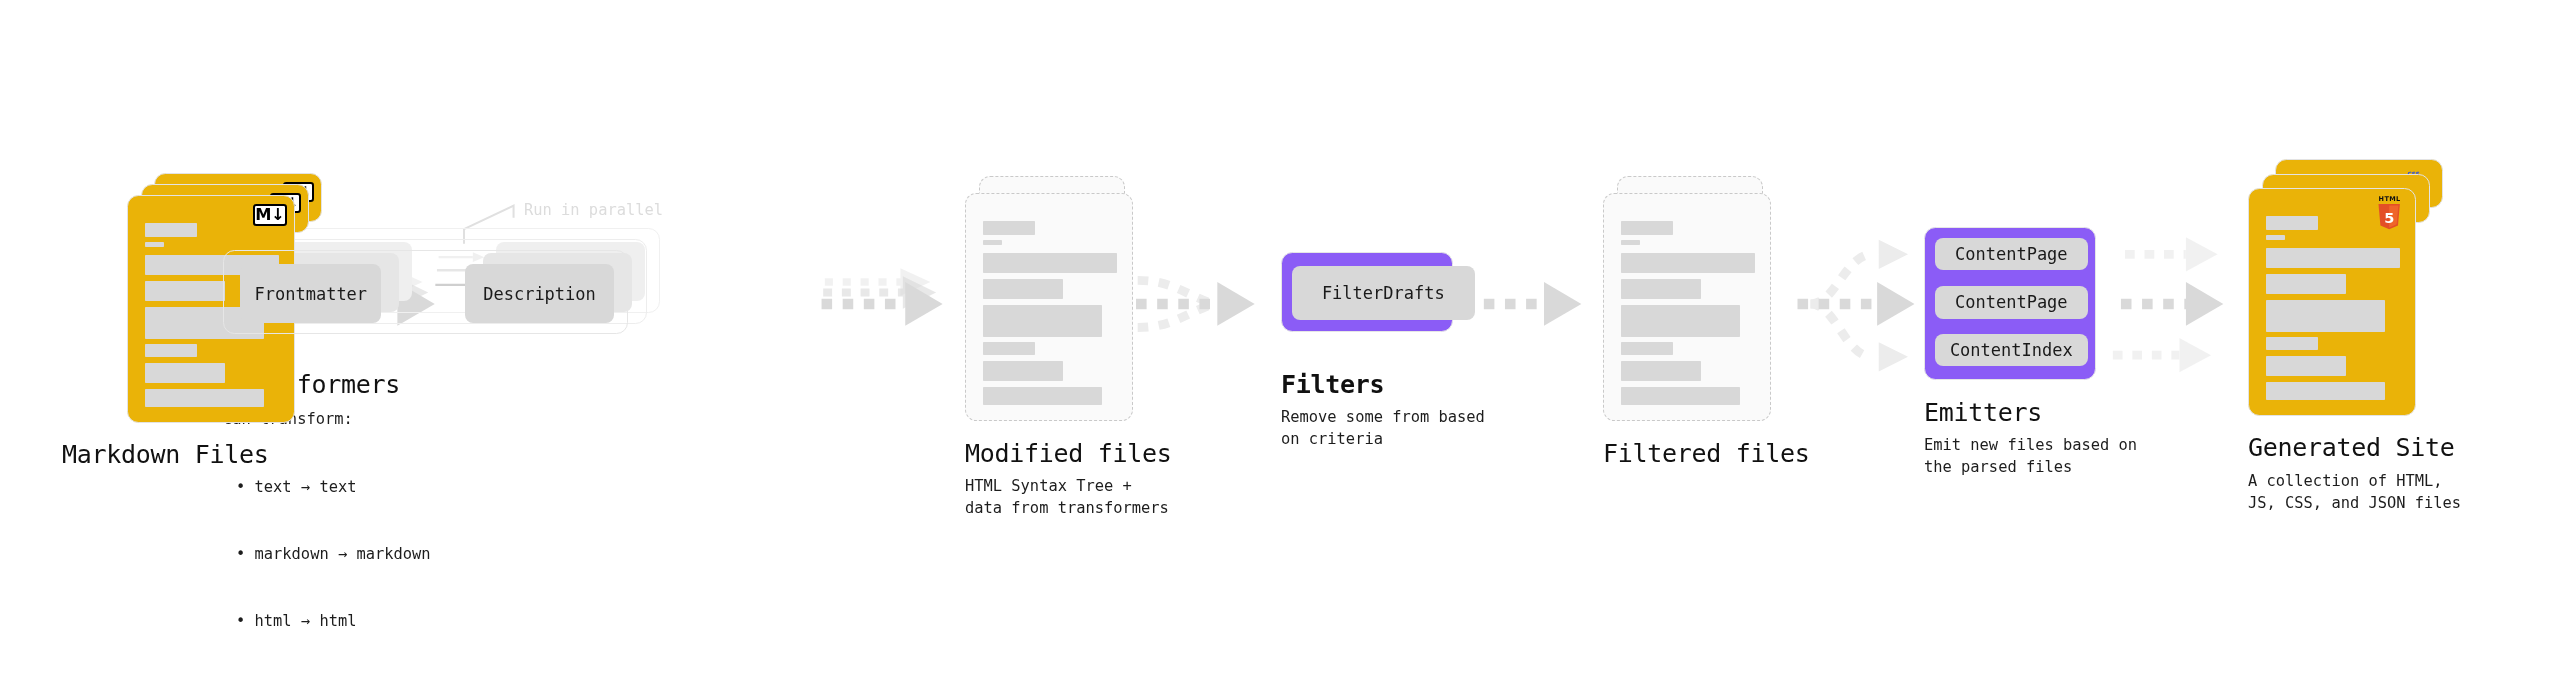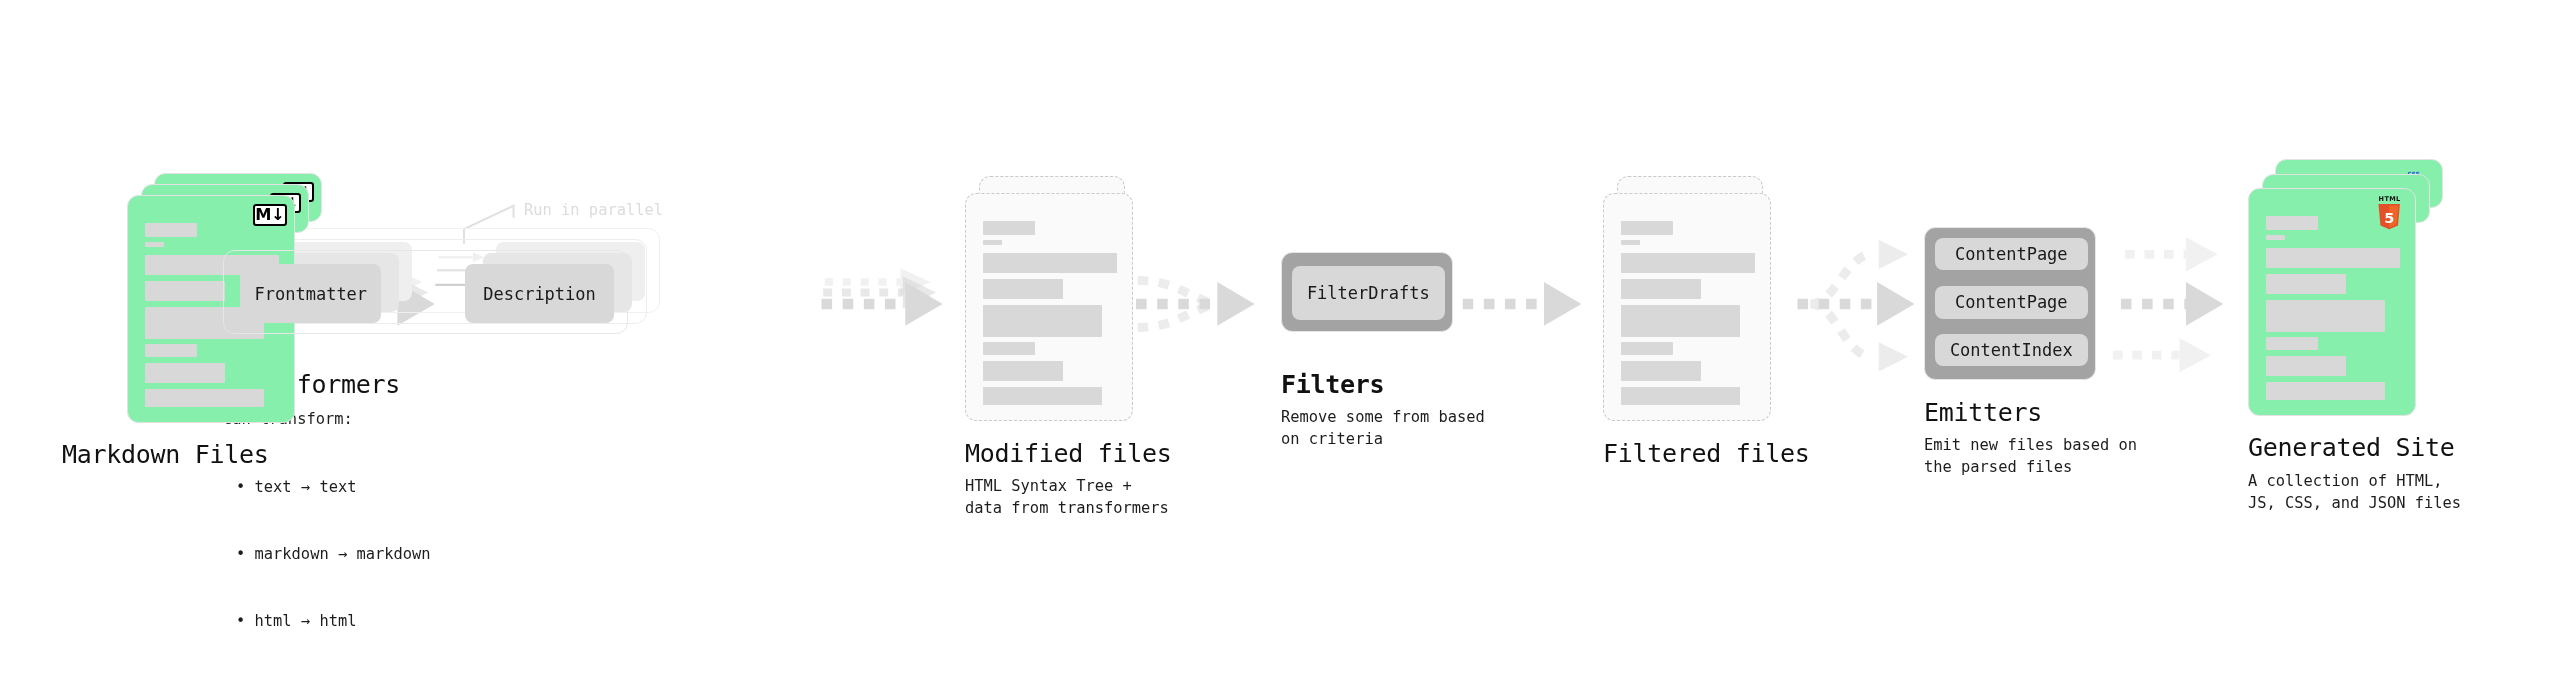--- a/index.html
+++ b/index.html
@@ -20,21 +20,21 @@
     background: #ffffff;
     overflow: hidden;
   }
 
   
   .abs { position: absolute; }
 
   
   .card {
     position: absolute;
-    background: #86efac;
+    background: #eab308;
     border: 1.6px solid #e3e3e3;
     border-radius: 11.4px;
     box-sizing: border-box;
   }
   .card.dashed {
     background: #fafafa;
     border: 1.6px dashed #c9c9c9;
   }
   .bar {
     position: absolute;
@@ -90,21 +90,21 @@
     font-size: 7.3px;
     line-height: 1;
     padding: 0.8px 1.6px;
     box-sizing: border-box;
   }
 
   
   .group-box {
     position: absolute;
     box-sizing: border-box;
-    background: #a3a3a3;
+    background: #8b5cf6;
     border: 1.6px solid #e6e6e6;
     border-radius: 11.4px;
   }
   .group-box.ghost { background: transparent; }
 
   .pill {
     position: absolute;
     box-sizing: border-box;
     background: #d8d8d8;
     border-radius: 8.1px;
@@ -326,21 +326,21 @@
       <div class="bar" style="left:17px; top:193px; width:119px;height:18px;"></div>
     </div>
 
     <div class="step-title" style="left:965px; top:439px;">Modified files</div>
     <div class="step-desc" style="left:965px; top:475px;">HTML Syntax Tree +
 data from transformers</div>
   </div>
 
   <div class="abs">
     <div class="group-box" style="left:1281px; top:252px; width:172px; height:80px; z-index:2;">
-      <div class="pill" style="left:9.8px; top:13px; width:153px; height:54px;">FilterDrafts</div>
+      <div class="pill" style="left:9.8px; top:13px; width:183px; height:54px;">FilterDrafts</div>
     </div>
     <div class="step-title" style="left:1281px; top:370px;font-weight:bold;">Filters</div>
     <div class="step-desc" style="left:1281px; top:406px;">Remove some from based
 on criteria</div>
   </div>
 
   <div class="abs">
     <div class="card dashed" style="left:1617px; top:176px; width:146px; height:49px; z-index:1;"></div>
     <div class="card dashed" style="left:1603px; top:193px; width:168px; height:228px; z-index:2;">
       <div class="bar" style="left:17px; top:27px;  width:52px; height:14px;"></div>

